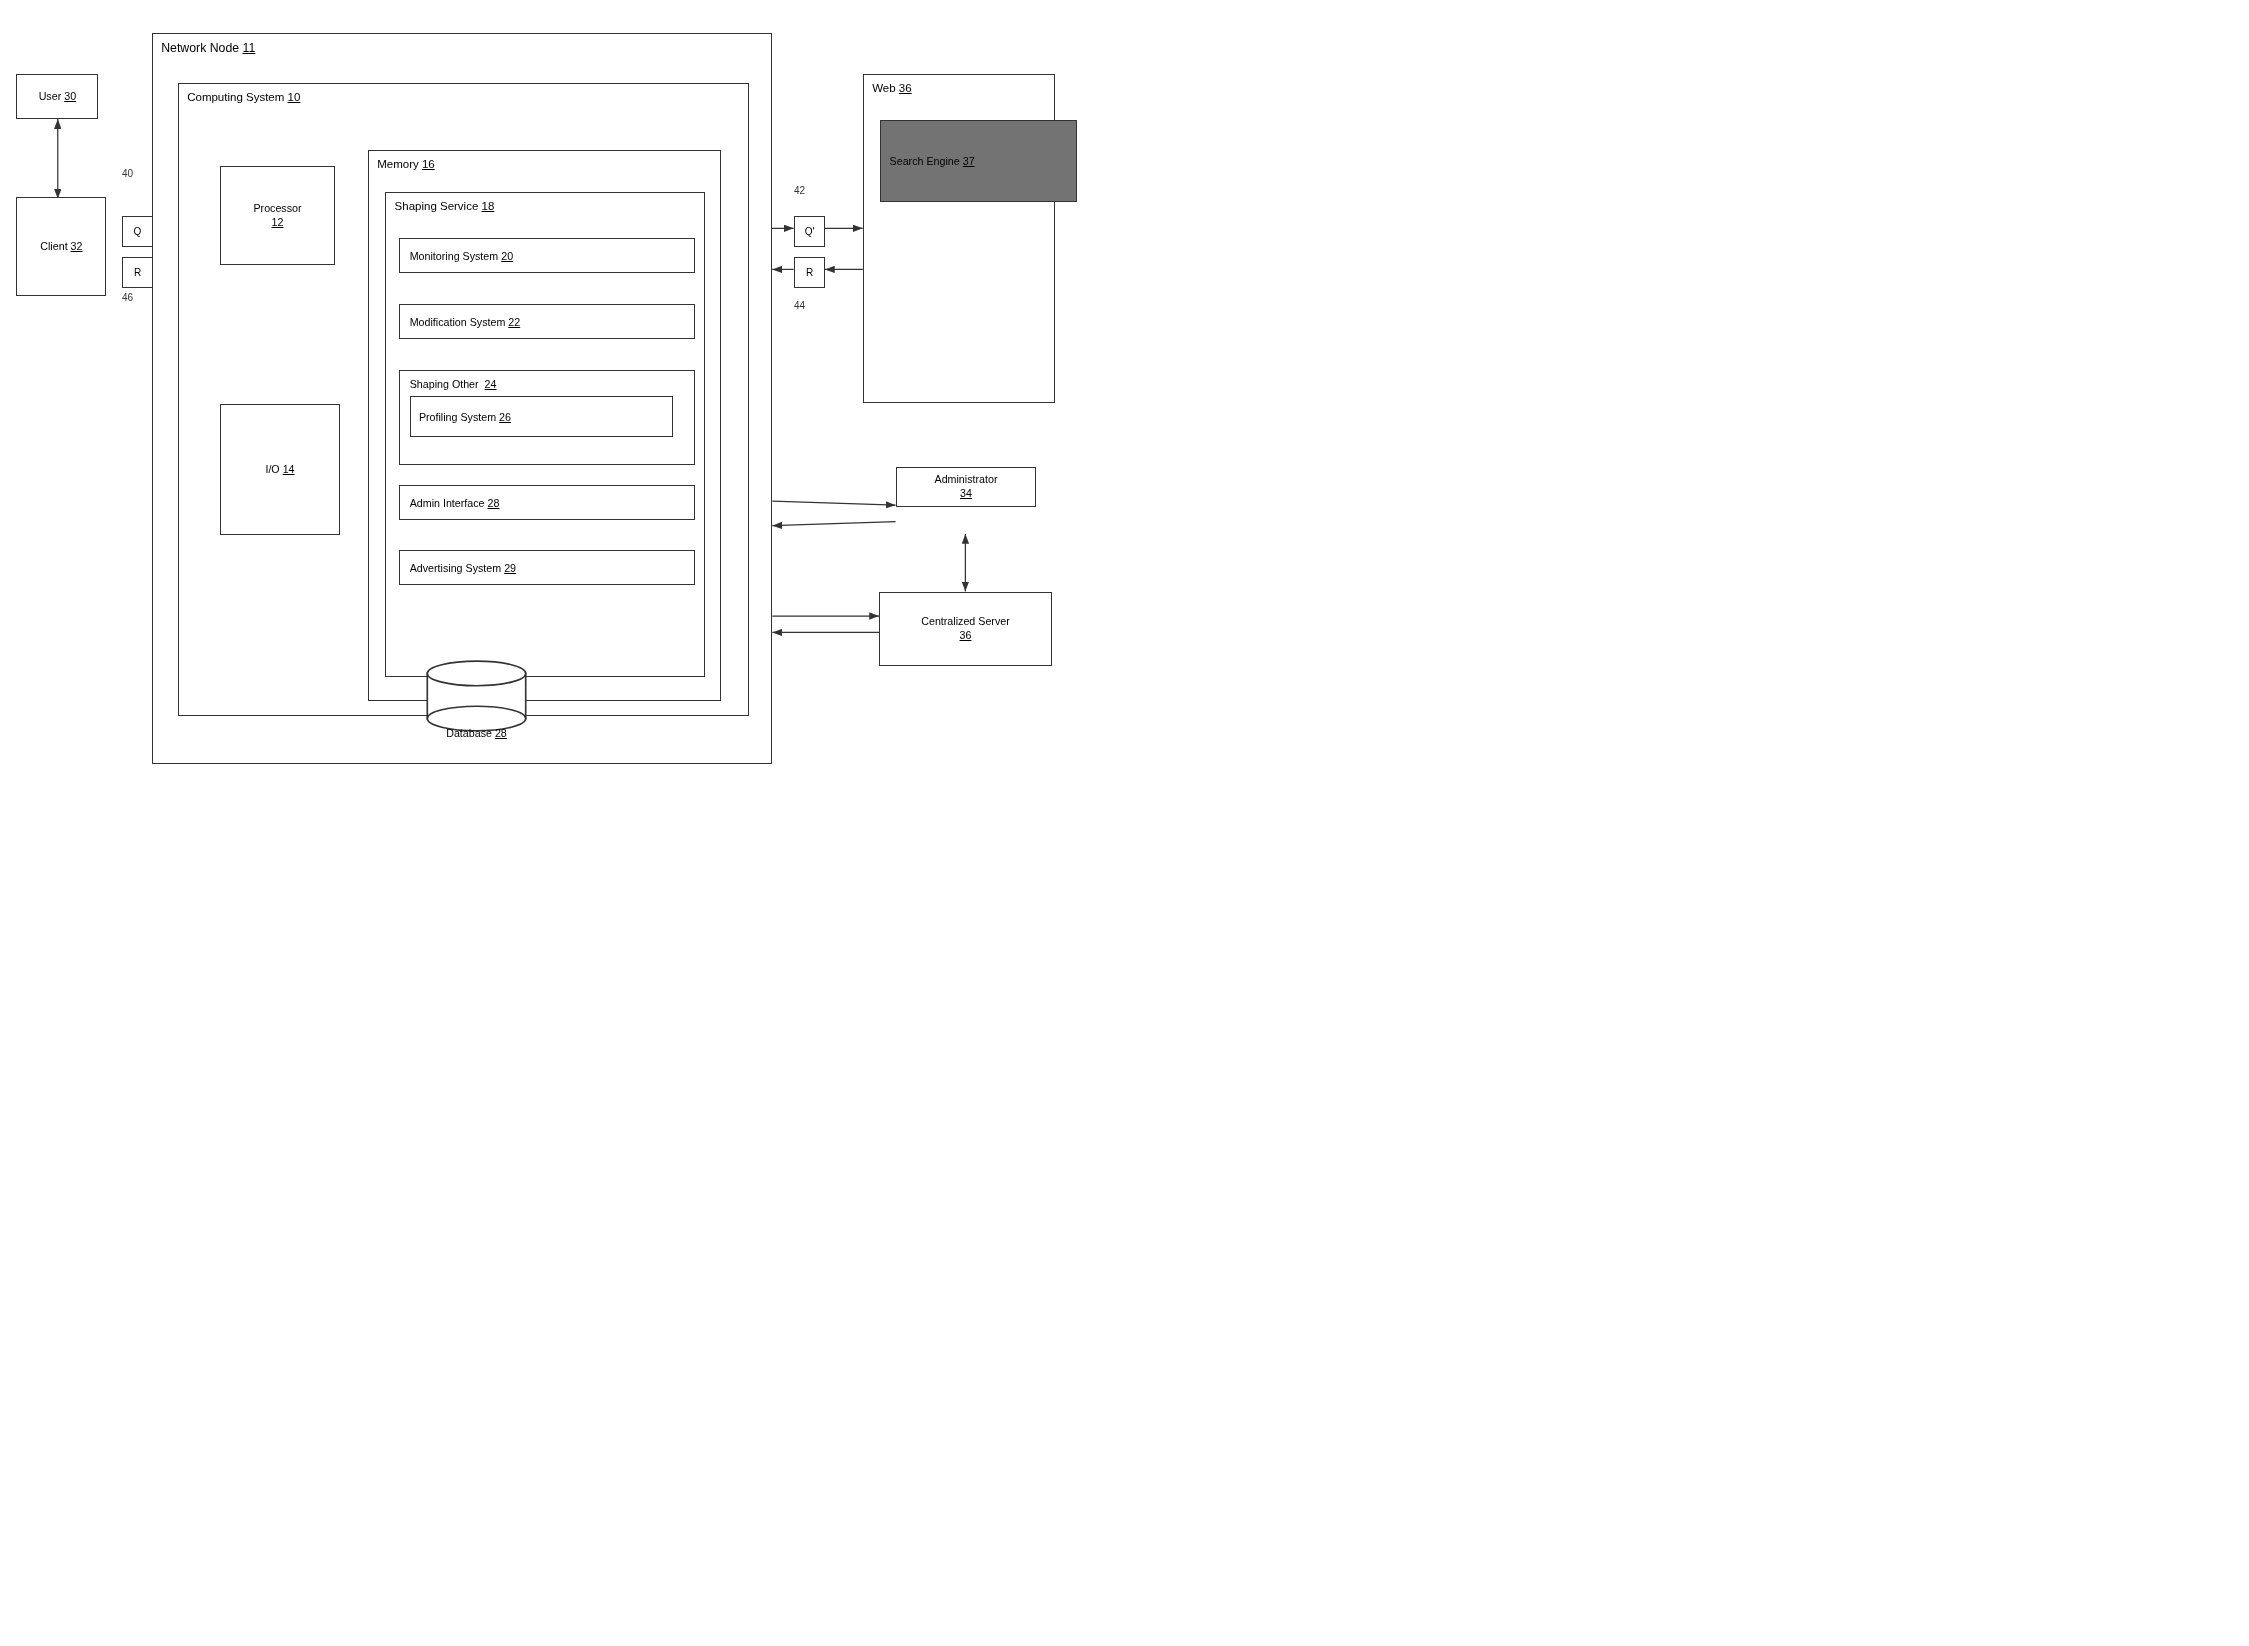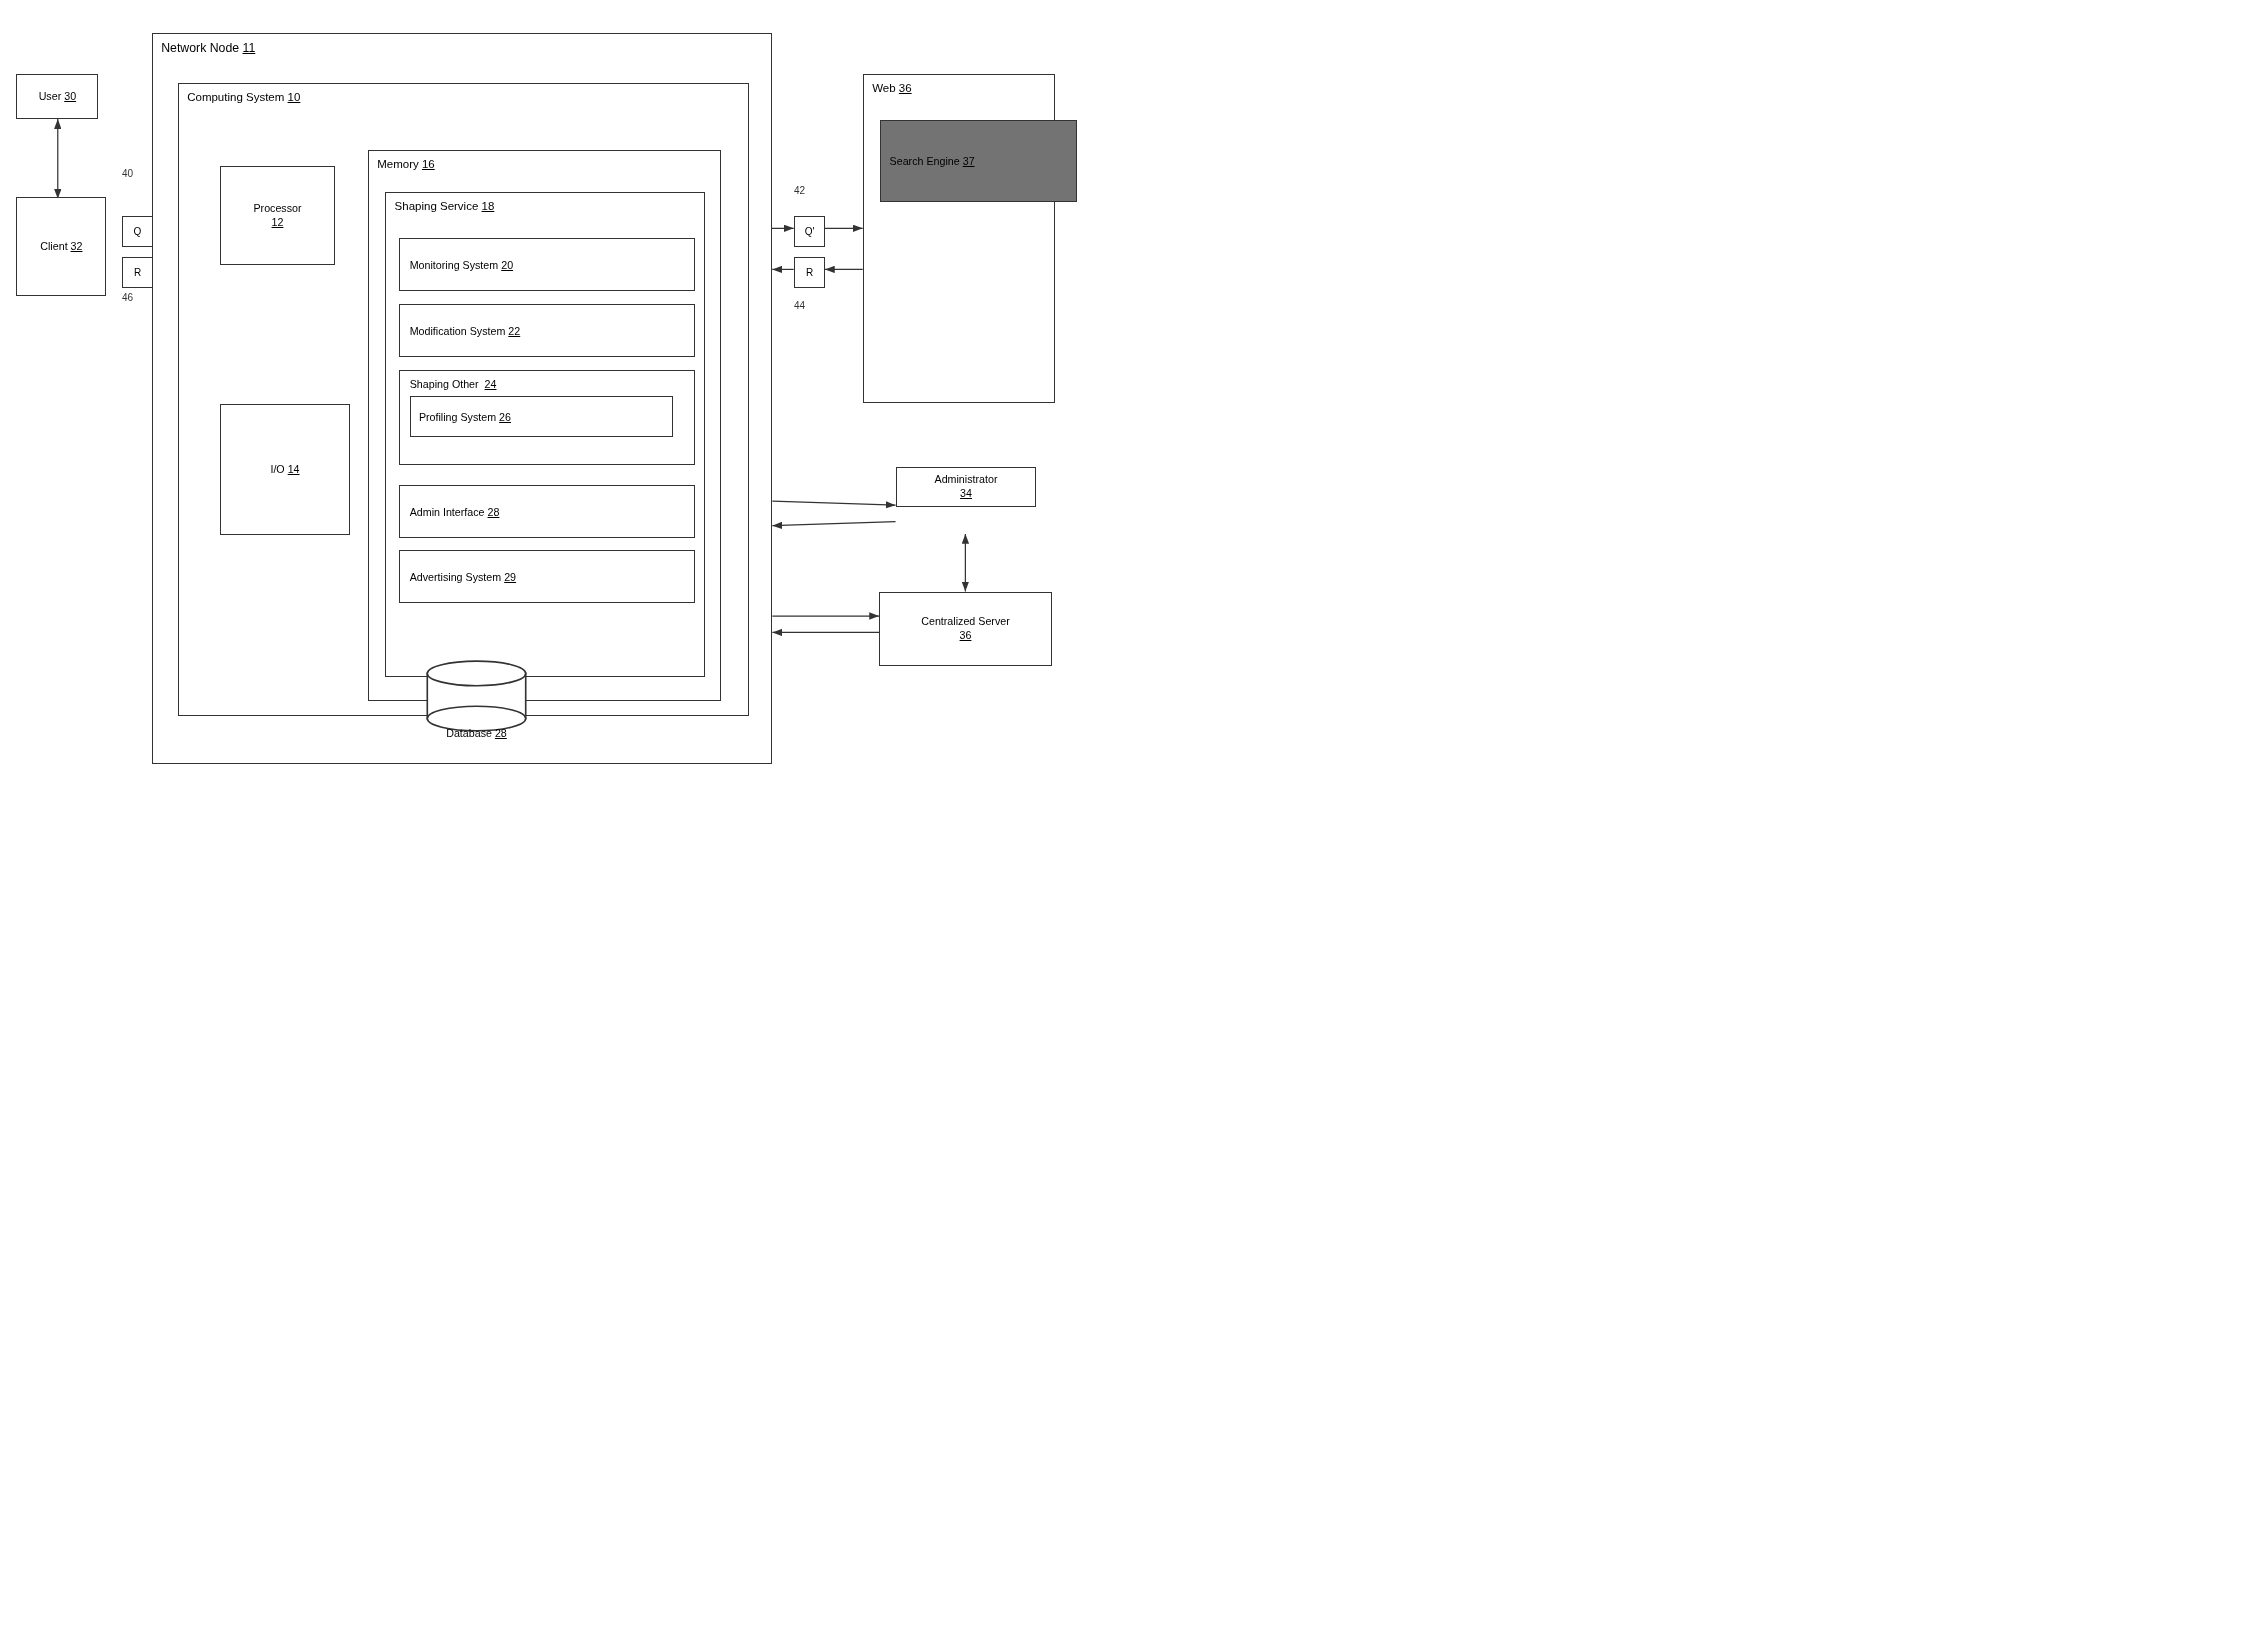--- a/index.html
+++ b/index.html
@@ -66,21 +66,21 @@
     #processor {
       position: absolute;
       left: 41px; top: 82px;
       width: 115px; height: 99px;
     }
 
     
     #io {
       position: absolute;
       left: 41px; top: 320px;
-      width: 130px; height: 131px;
+      width: 120px; height: 131px;
     }
 
     
     #memory {
       position: absolute;
       left: 189px; top: 66px;
       width: 353px; height: 551px;
       border: 1.6px solid #333;
       background: #fff;
     }
@@ -102,21 +102,21 @@
       position: absolute;
       top: 6.6px; left: 8.2px;
       font-size: 11.5px;
     }
 
     
     .sub-box {
       position: absolute;
       left: 12.3px;
       width: 296px;
-      height: 53px;
+      height: 35px;
       border: 1.2px solid #333;
       background: #fff;
       display: flex;
       align-items: center;
       padding-left: 10px;
       font-size: 10.7px;
     }
 
     #monitoring-system { top: 45px; }
     #modification-system { top: 111px; }

